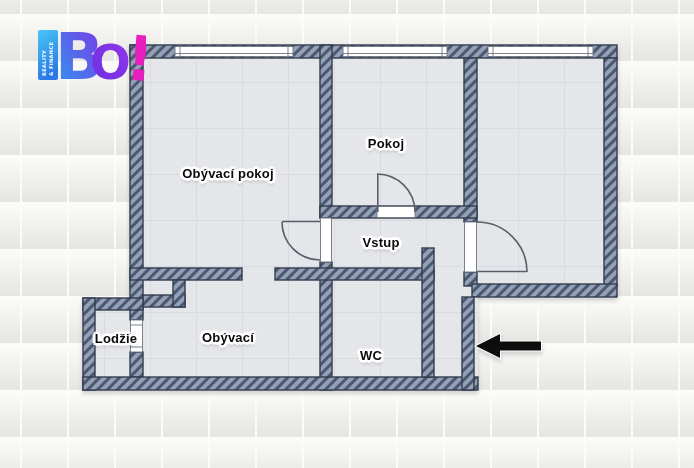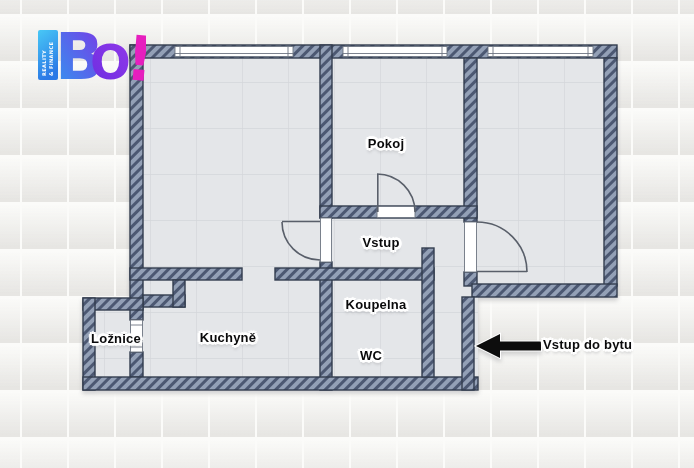--- a/index.html
+++ b/index.html
@@ -120,27 +120,26 @@
       <g>
         <rect x="464.5" y="222" width="12" height="50" fill="#ffffff" stroke="#6e7582" stroke-width="0.9"></rect>
         <path d="M477 222 A50 50 0 0 1 527 272" fill="none" stroke="#595f6a" stroke-width="1.6"></path>
         <line x1="477" y1="271.5" x2="527" y2="271.5" stroke="#595f6a" stroke-width="1.6"></line>
       </g>
     </g>
 
     <polygon points="476,346 500,334 500,341.5 541,341.5 541,350.5 500,350.5 500,358" fill="#0d0d0d" stroke="#ffffff" stroke-width="2" paint-order="stroke"></polygon>
   </svg>
 
+  <div class="room-label lbl-obyvaci">Obývací pokoj</div>
   <div class="room-label lbl-pokoj">Pokoj</div>
   <div class="room-label lbl-chodba">Vstup</div>
-  <div class="room-label lbl-koupelna">Koupelna</div>
   <div class="room-label lbl-wc">WC</div>
-  <div class="room-label lbl-kuchyne">Kuchyně</div>
-  <div class="room-label lbl-lodzie">Ložnice</div>
-  <div class="room-label lbl-entrance">Vstup do bytu</div>
+  <div class="room-label lbl-kuchyne">Obývací</div>
+  <div class="room-label lbl-lodzie">Lodžie</div>
 
   <svg class="logo-svg" width="110" height="62" viewBox="0 0 110 62">
     <defs>
       <linearGradient id="tabGrad" x1="0" y1="0" x2="0.3" y2="1">
         <stop offset="0" stop-color="#48c8f6"></stop>
           <stop offset="1" stop-color="#2b79e6"></stop>
       </linearGradient>
       <linearGradient id="bGrad" x1="0" y1="1" x2="1" y2="0">
         <stop offset="0" stop-color="#2e9bf0"></stop>
           <stop offset="1" stop-color="#7e33e6"></stop>

